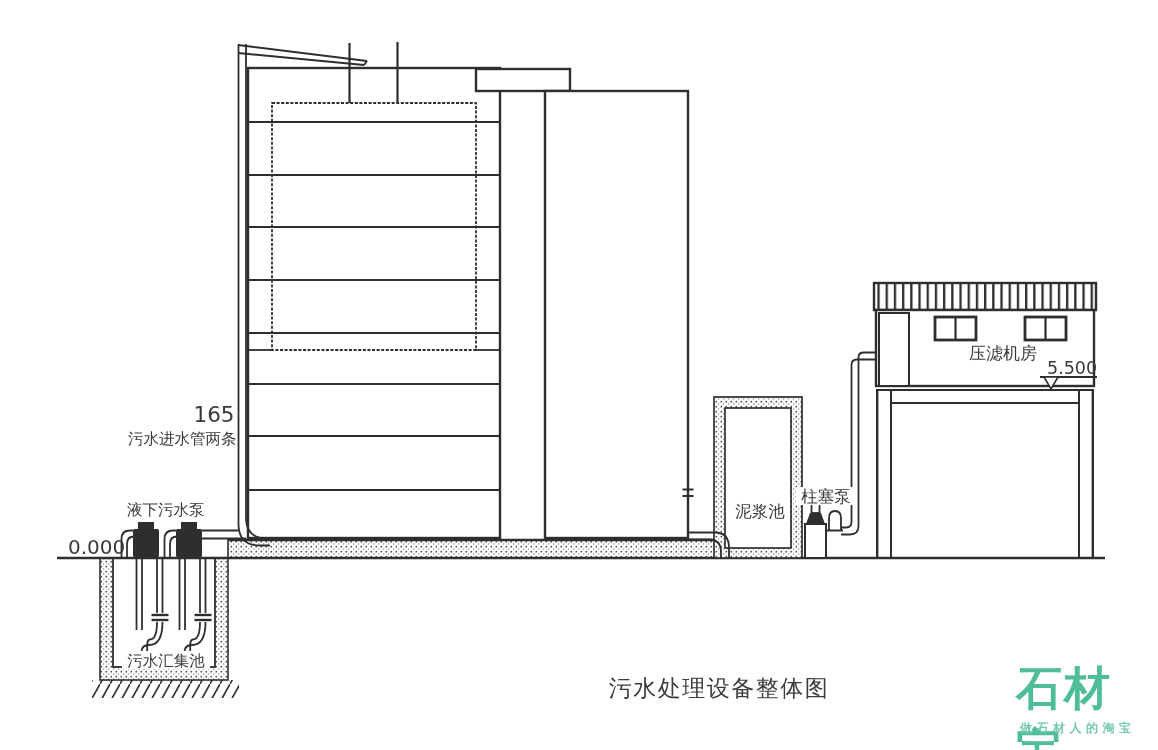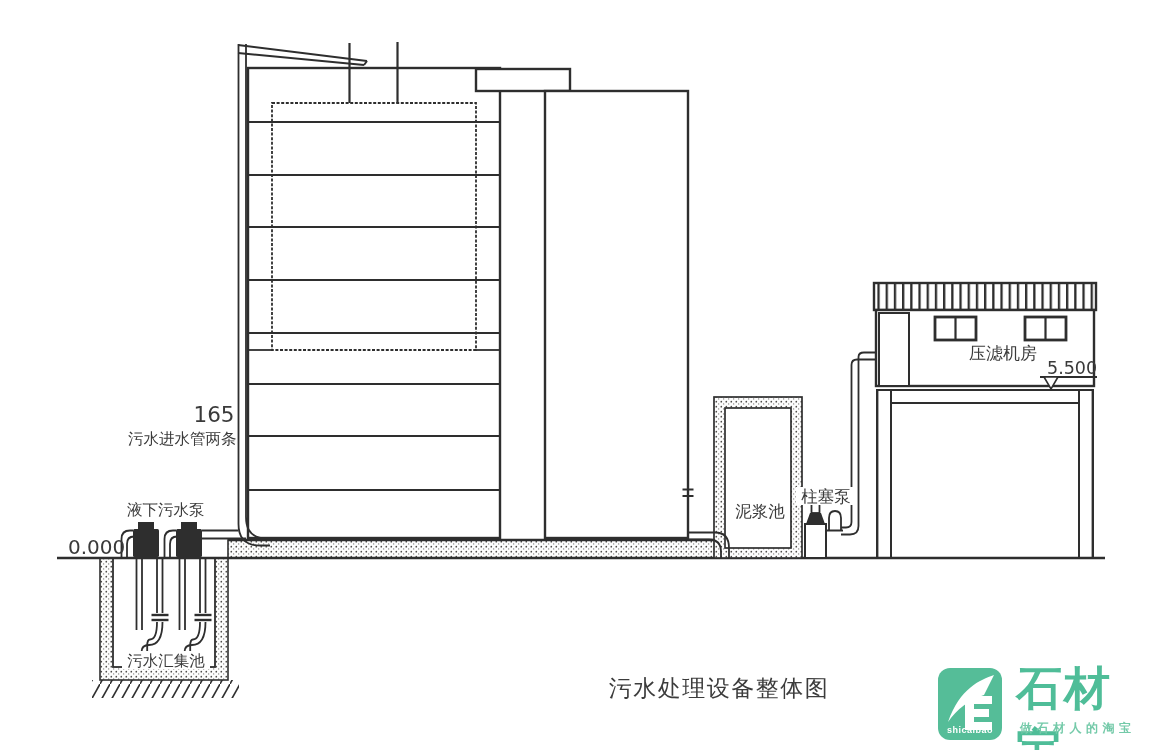--- a/index.html
+++ b/index.html
@@ -188,24 +188,17 @@
   <rect x="796" y="487" width="60" height="18" fill="#ffffff"></rect>
   <text class="lbl" x="826" y="502" font-size="16.5" text-anchor="middle">柱塞泵</text>
 
   <text class="lbl" x="1003" y="359" font-size="17" text-anchor="middle">压滤机房</text>
   <text class="num" x="1047" y="374" font-size="17.5">5.500</text>
 
   <text class="lbl title-txt" x="719" y="696" font-size="23" text-anchor="middle" font-weight="500">污水处理设备整体图</text>
 </svg>
 
 <div class="logo">
-  <div class="logo-tile" style="background:#55bd98;">
-    <svg width="64" height="72" viewBox="0 0 64 72">
-      <path d="M56 7 C42 12 22 20 10 54 C19 41 31 32 46 27 Z" fill="#ffffff"></path>
-      <path d="M27 28 H54 V36 H36 V41 H51 V49 H36 V54 H54 V62 H27 Z" fill="#ffffff"></path>
-    </svg>
-    <div class="logo-latin">shicaibao</div>
-  </div>
   <div class="logo-title" style="color:#4fbd98;">石材宝</div>
   <div class="logo-tagline" style="color:#74caa9;">做石材人的淘宝</div>
 </div>
 
 </div>
 
 </body></html>

